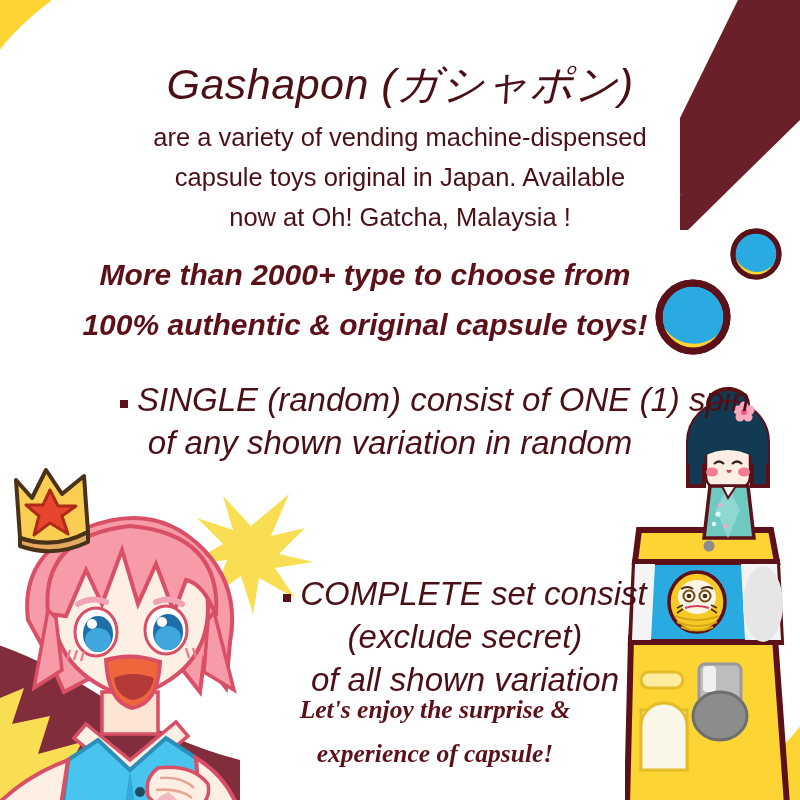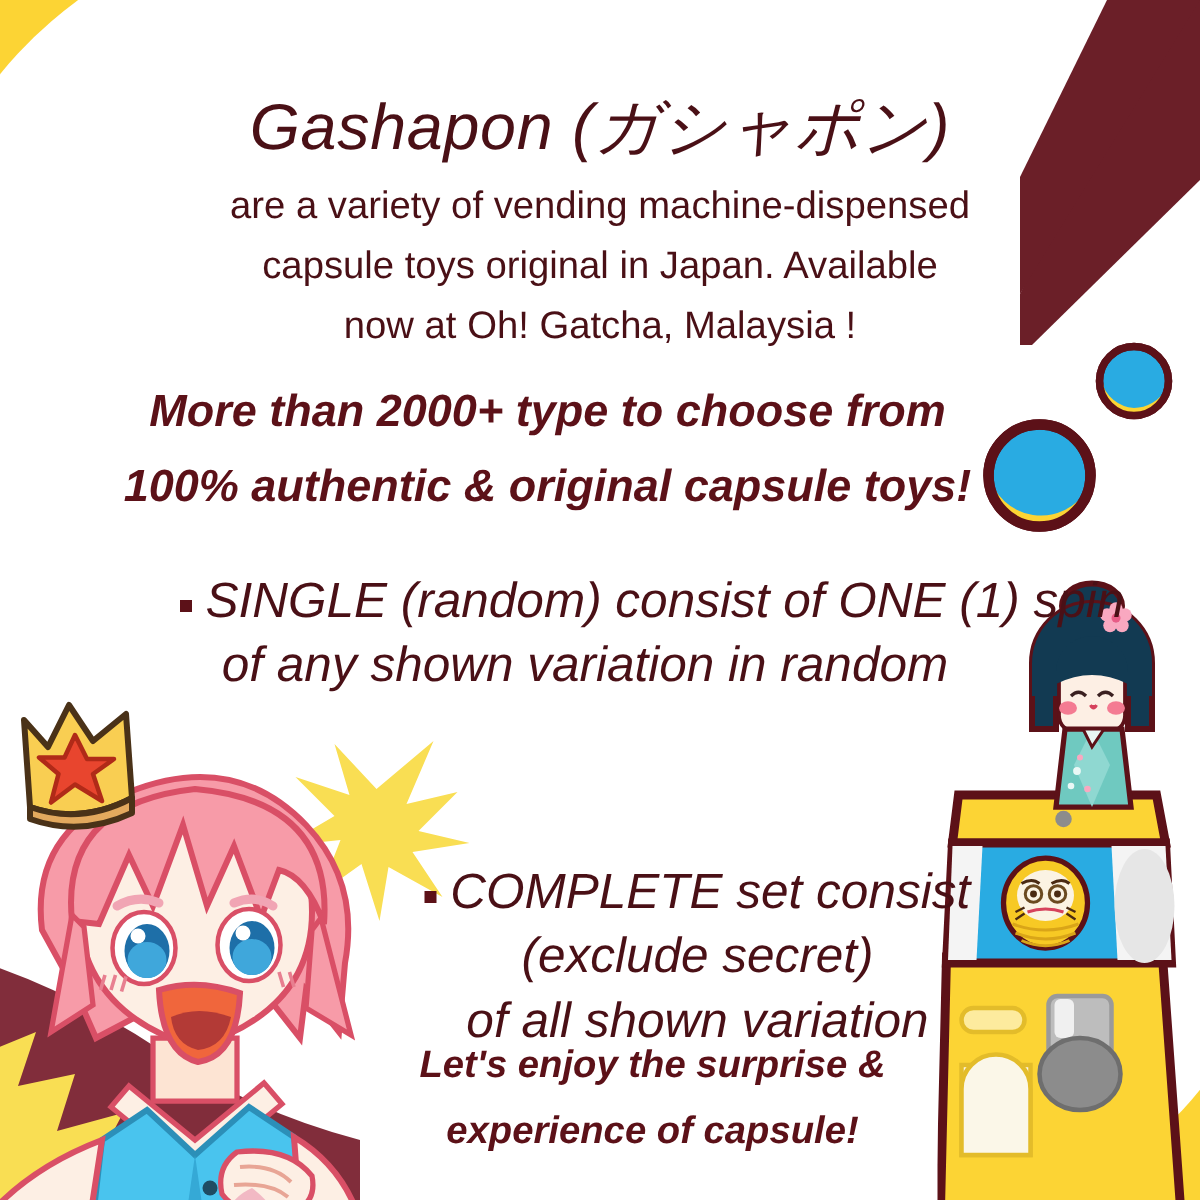--- a/index.html
+++ b/index.html
@@ -103,20 +103,21 @@
   }
   .closing {
     position: absolute;
     left: 225px; top: 688px; width: 420px;
     text-align: center;
     font-size: 25.5px;
     font-weight: bold;
     font-style: italic;
     line-height: 44px;
     color: #5C1118;
+    font-family: Liberation Serif, serif;
   }
   .closing div { white-space: nowrap; }
 
   
   .deco { position: absolute; z-index: 10; }
 
   
   .wedge-tr { right: 0; top: 0; width: 120px; height: 230px; z-index: 12; }
 
   .capsule-small { right: 18px; top: 228px; width: 52px; height: 52px; z-index: 14; }

